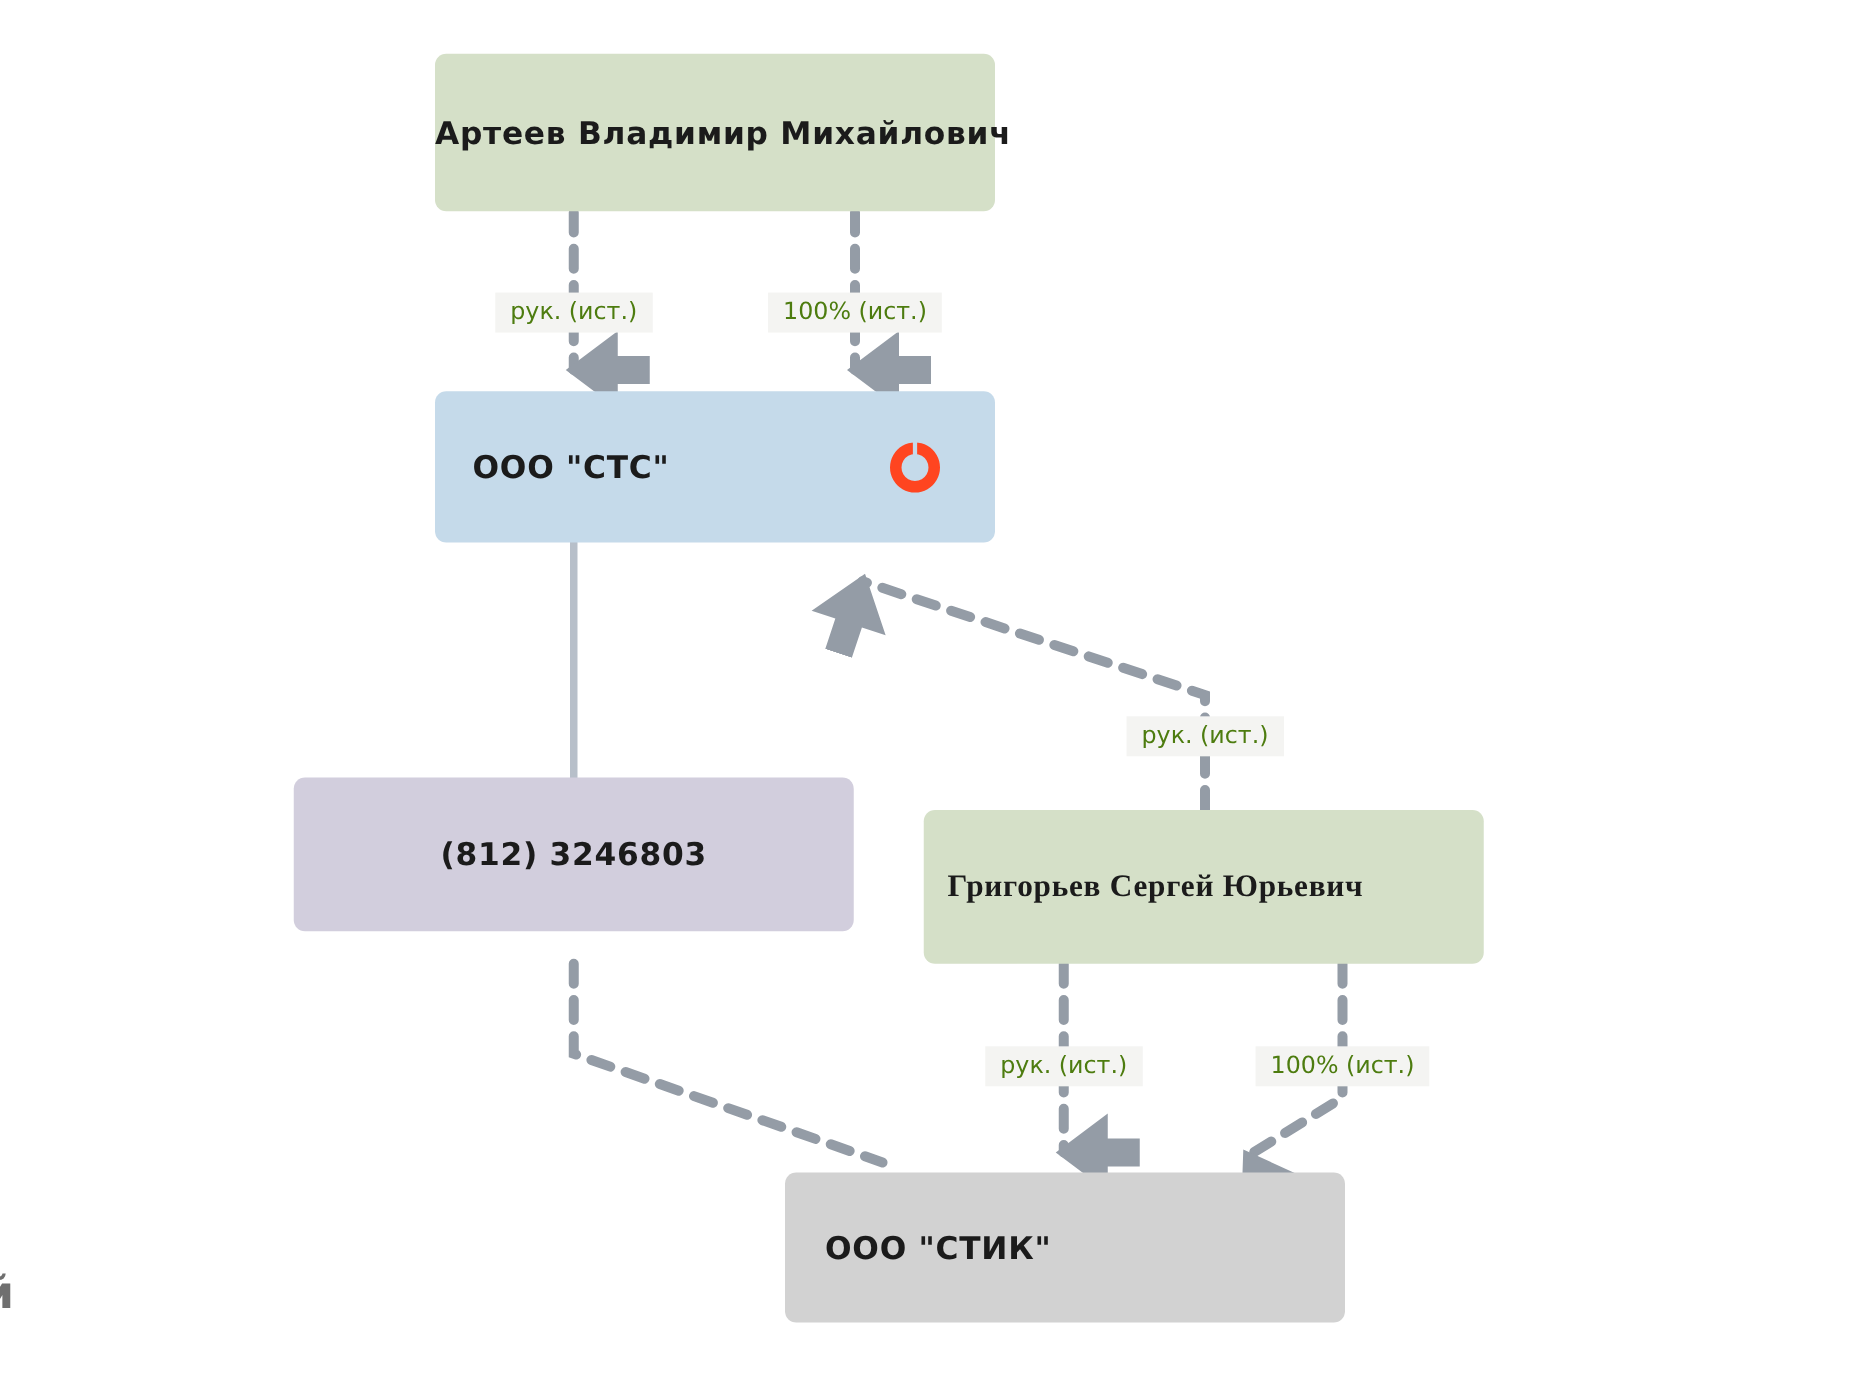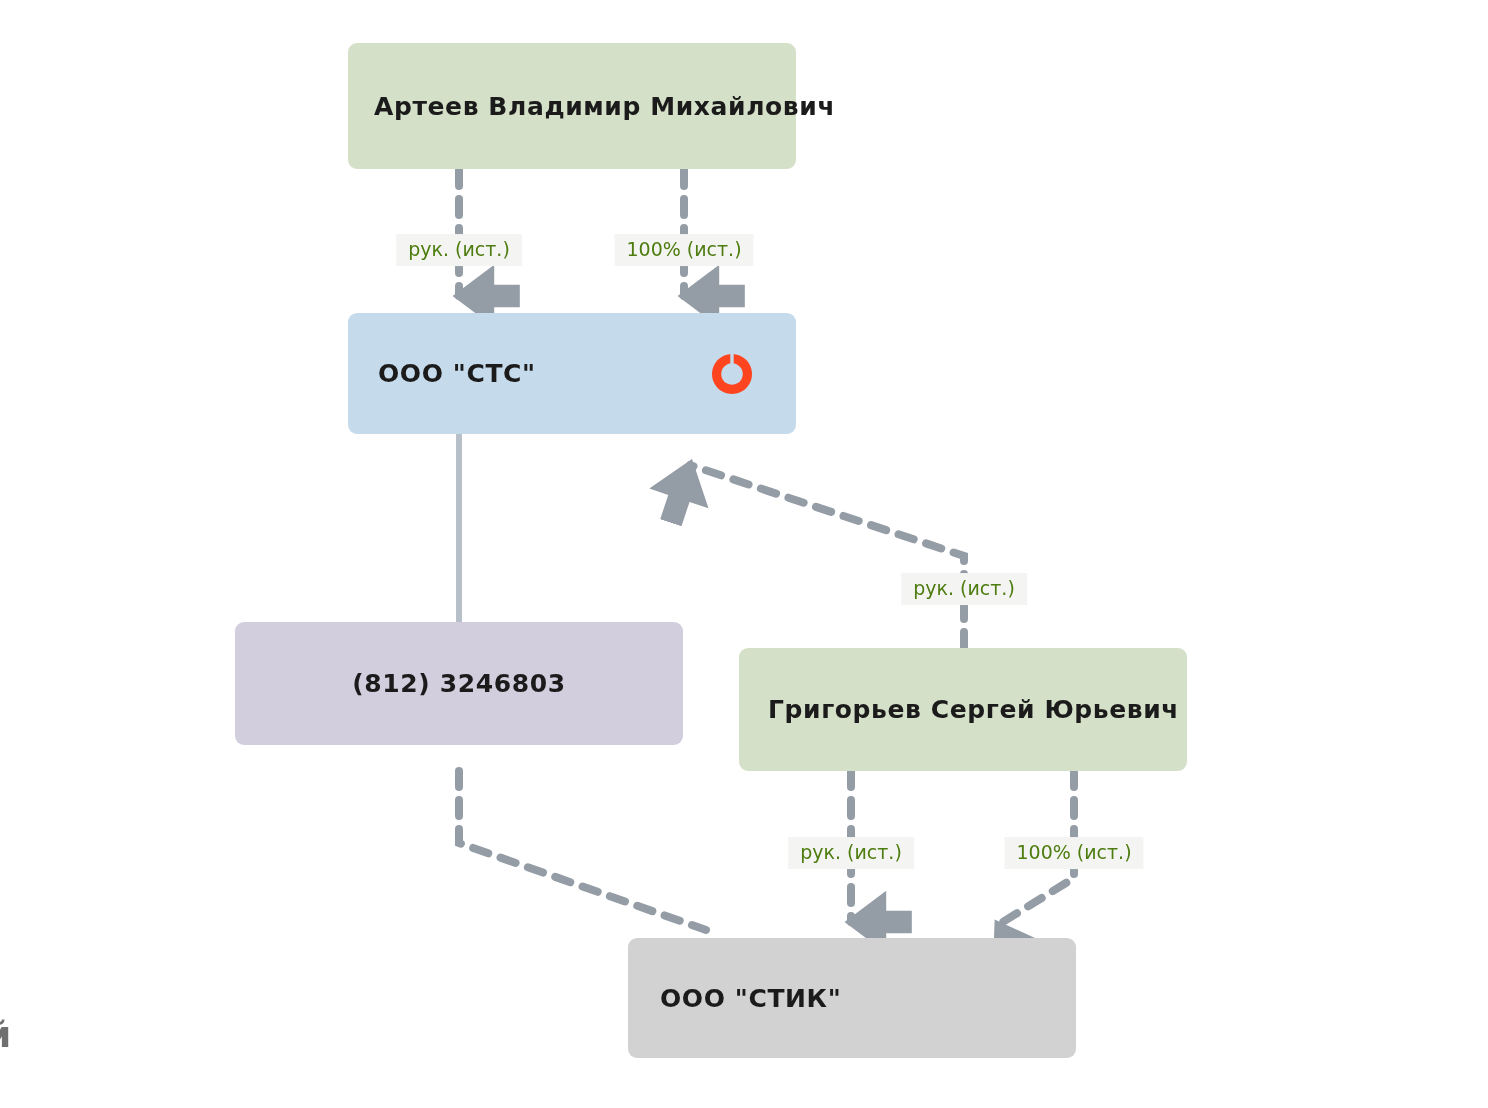--- a/index.html
+++ b/index.html
@@ -37,40 +37,40 @@
     color: #1b1b1b;
     letter-spacing: 0.6px;
     white-space: nowrap;
     font-family: "DejaVu Sans", sans-serif;
   }
   
   #node-person-top {
     left: 348px; top: 43px; width: 448px; height: 126px;
     background: #d5e0c8;
   }
-  #node-person-top .node-label { margin-left: 26px; }
+  #node-person-top .node-label { }
 
   #node-org-sts {
     left: 348px; top: 313px; width: 448px; height: 121px;
     background: #c5daea;
   }
   #node-org-sts .node-label { margin-left: 30px; }
 
   #node-phone {
     left: 235px; top: 622px; width: 448px; height: 123px;
     background: #d2cedd;
     justify-content: center;
   }
   #node-phone .node-label { margin-left: 0; }
 
   #node-person-grigoriev {
     left: 739px; top: 648px; width: 448px; height: 123px;
     background: #d5e0c8;
   }
-  #node-person-grigoriev .node-label { margin-left: 29px; }
+  #node-person-grigoriev .node-label { margin-left: 19px; font-family: Liberation Serif, serif; }
 
   #node-org-stik {
     left: 628px; top: 938px; width: 448px; height: 120px;
     background: #d2d2d2;
   }
   #node-org-stik .node-label { margin-left: 32px; }
 
   
   .org-badge {
     position: absolute;

